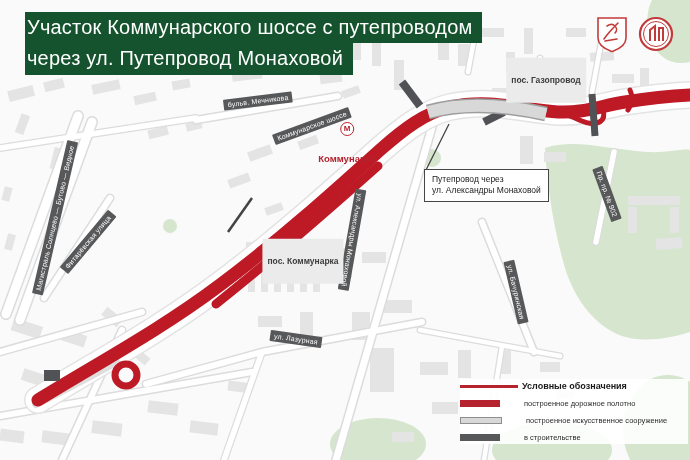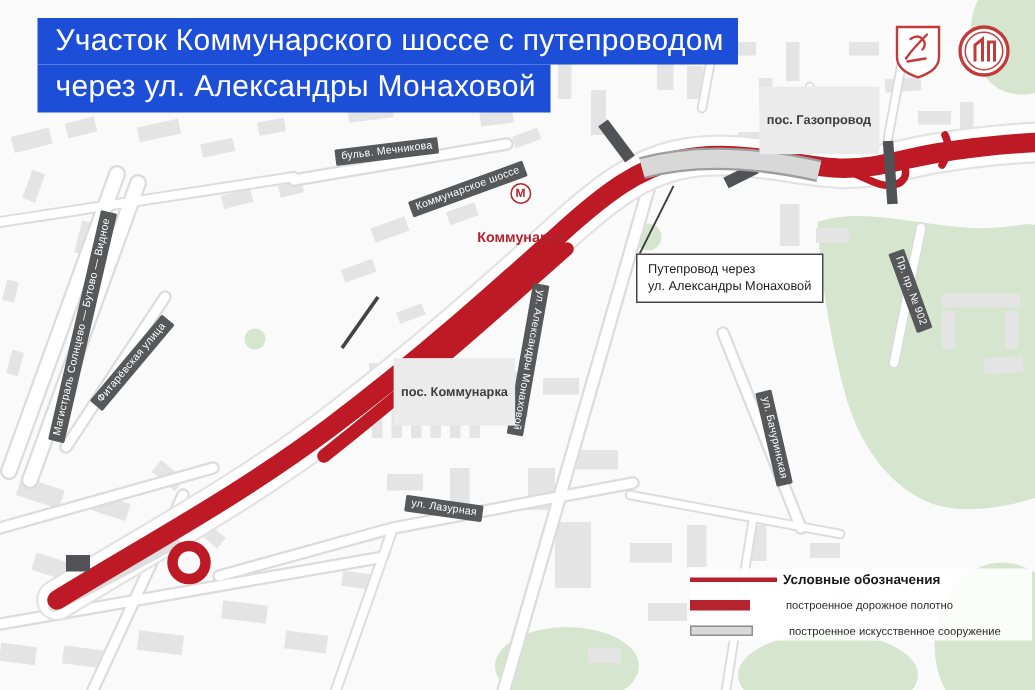--- a/index.html
+++ b/index.html
@@ -2,21 +2,21 @@
 <html><head>
 <meta charset="utf-8">
 <style>
   html,body{margin:0;padding:0;}
   body{font-family:"Liberation Sans", sans-serif;}
   #stage{position:relative;width:690px;height:460px;background:#fafafa;overflow:hidden;}
   #mapsvg{position:absolute;left:0;top:0;}
 
   
   .banner{position:absolute;left:25px;top:12px;z-index:30;}
-  .banner span{display:table;background:#1d4ed8;color:#fff;font-size:20px;line-height:1.22;padding:3px 10px 4px 12px;font-weight:400;letter-spacing:.2px;}
+  .banner span{display:table;background:#14532d;color:#fff;font-size:20px;line-height:1.22;padding:3px 10px 4px 2px;font-weight:400;letter-spacing:.2px;}
 
   
   .logos{position:absolute;left:595px;top:15px;display:flex;gap:8px;z-index:30;}
 
   
   .rl{position:absolute;transform:translate(-50%,-50%) rotate(var(--r,0deg));transform-origin:center;
       background:#57585a;color:#fff;font-size:7px;line-height:1;padding:2px 4px;white-space:nowrap;
       border-radius:1px;z-index:12;letter-spacing:.2px;}
   
   .al{position:absolute;transform:translate(-50%,-50%);background:#ebebeb;color:#3d3d3d;font-weight:bold;
@@ -227,21 +227,21 @@
     <div class="mname">Коммунарка</div>
   </div>
 
   <div class="callout">
     <div>Путепровод через</div>
     <div>ул. Александры Монаховой</div>
   </div>
 
   <div class="banner">
     <span>Участок Коммунарского шоссе с путепроводом</span>
-    <span>через ул. Александры Монаховой</span>
+    <span>через ул. Путепровод Монаховой</span>
   </div>
 
   <div class="logos">
     <svg width="34" height="38" viewBox="0 0 34 38">
       <path d="M3,3 h28 v20 c0,9 -10,12 -14,13.5 c-4,-1.5 -14,-4.5 -14,-13.5 z" fill="#fff" stroke="#c23b3b" stroke-width="1.6"></path>
       <path d="M9,24 C13,18 17,14 23,8 M12,11 c3,-2 6,-2 8,0 c2,2 2,5 0,7 M10,26 l12,-2" fill="none" stroke="#c23b3b" stroke-width="1.6" stroke-linecap="round"></path>
     </svg>
     <svg width="38" height="38" viewBox="0 0 38 38">
       <circle cx="19" cy="19" r="16" fill="#fff" stroke="#c23b3b" stroke-width="2.2"></circle>
       <circle cx="19" cy="19" r="12.5" fill="none" stroke="#c23b3b" stroke-width="1"></circle>
@@ -255,15 +255,19 @@
       <div class="ttxt">Условные обозначения</div>
     </div>
     <div class="row">
       <div class="sw sw-road"></div>
       <div class="lbl">построенное дорожное полотно</div>
     </div>
     <div class="row">
       <div class="sw sw-struct"></div>
       <div class="lbl">построенное искусственное сооружение</div>
     </div>
+    <div class="row">
+      <div class="sw sw-constr"></div>
+      <div class="lbl">в строительстве</div>
+    </div>
   </div>
 
 </div>
 
 </body></html>

